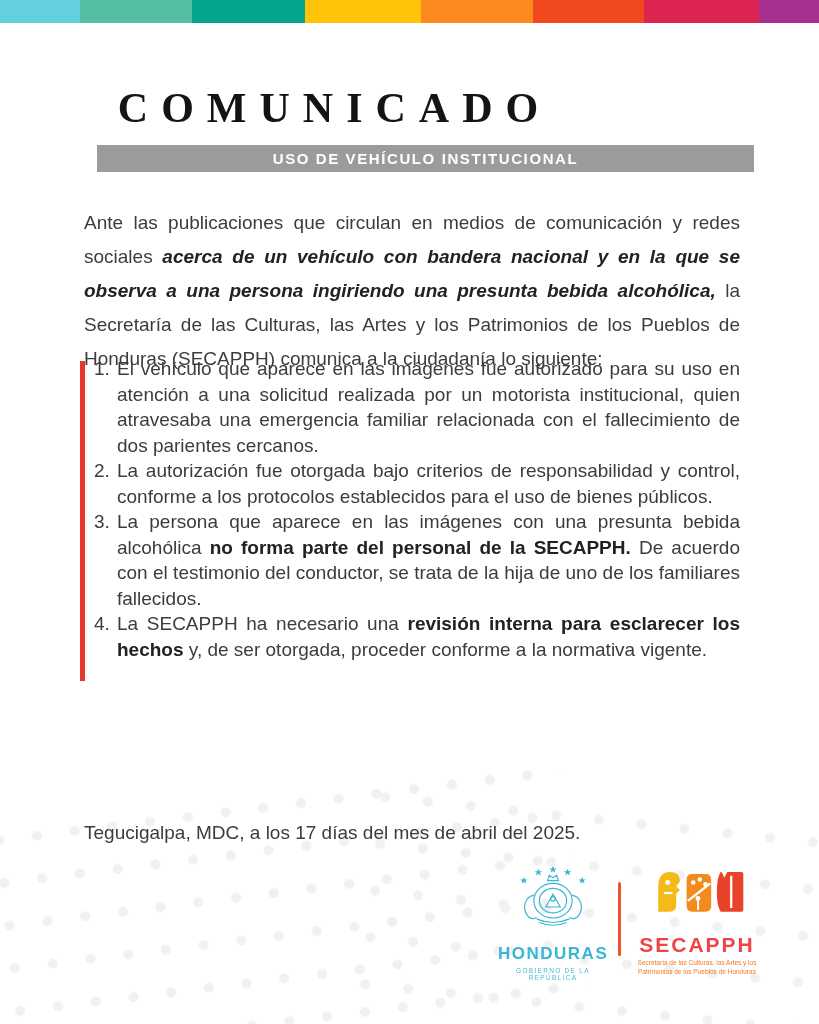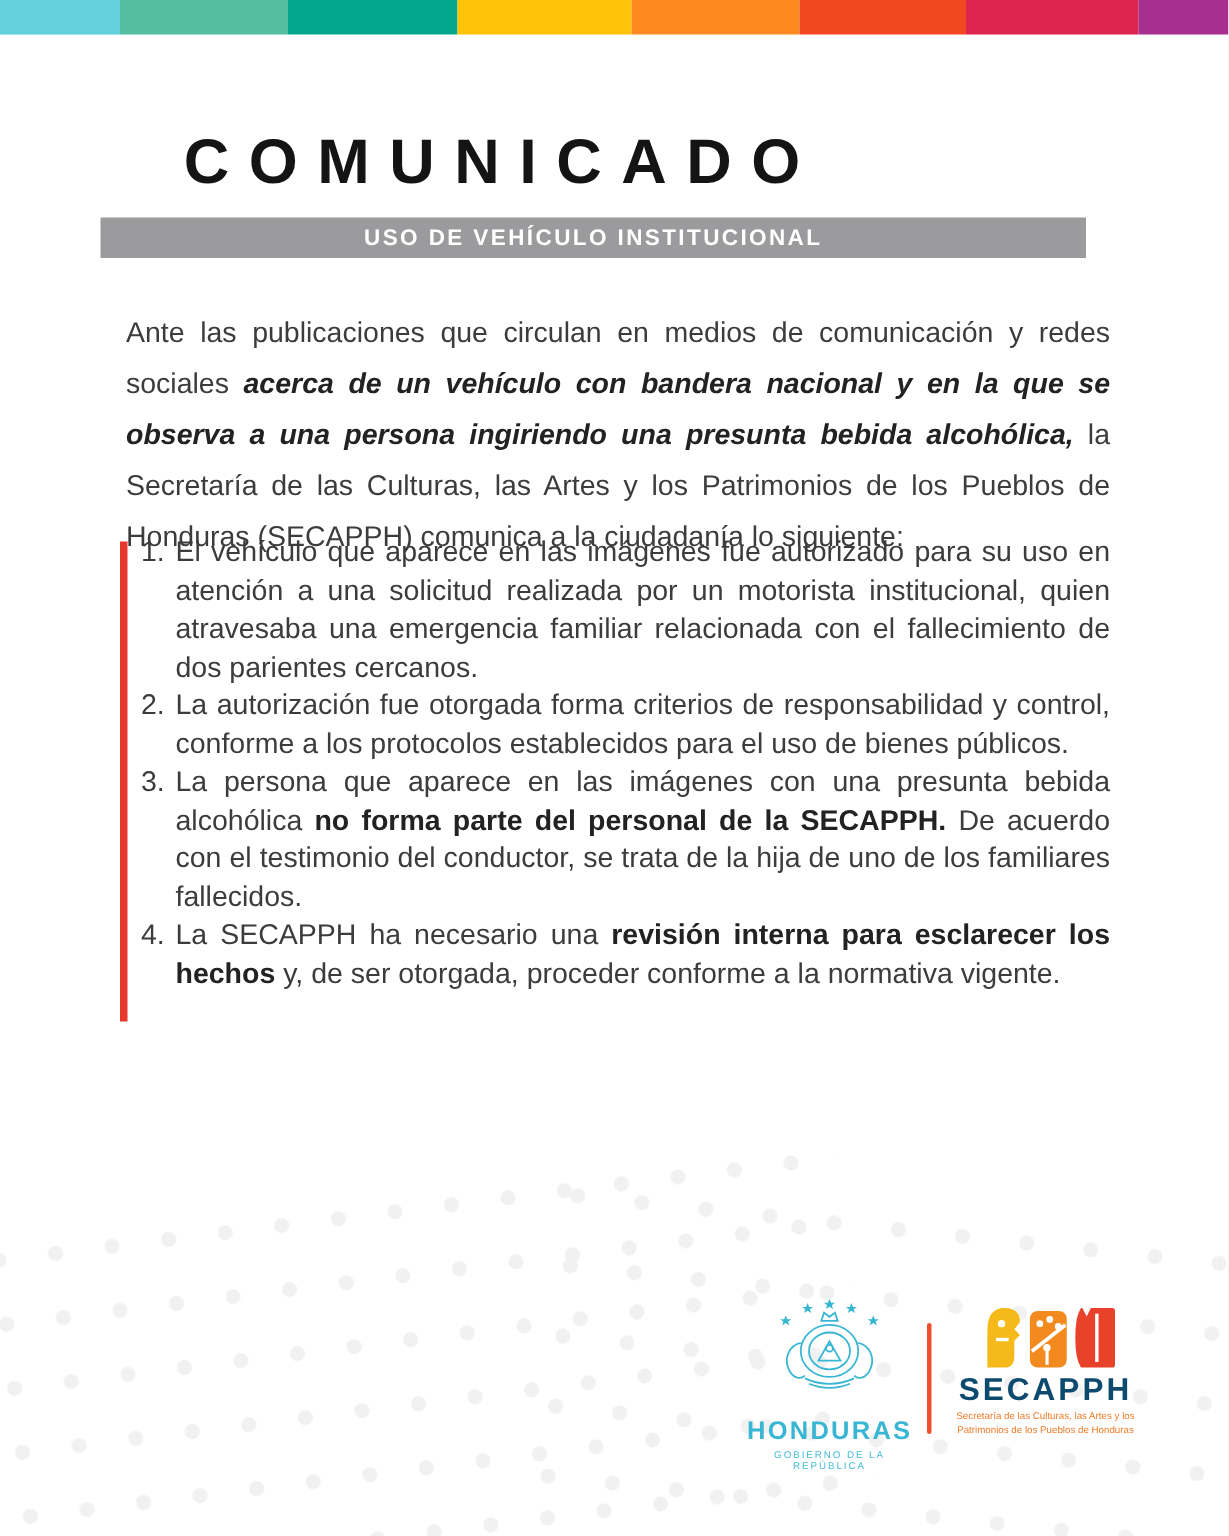--- a/index.html
+++ b/index.html
@@ -21,24 +21,24 @@
   .color-bar .seg:nth-child(3){ width:113px; }
   .color-bar .seg:nth-child(4){ width:116px; }
   .color-bar .seg:nth-child(5){ width:112px; }
   .color-bar .seg:nth-child(6){ width:111px; }
   .color-bar .seg:nth-child(7){ width:115px; }
   .color-bar .seg:nth-child(8){ width:60px; }
   
   .title {
     position:absolute; top:84px; left:0; width:656px; z-index:1;
     text-align:center; font-size:42px; font-weight:bold;
-    letter-spacing:13px; padding-left:13px; color:#141414;
+    letter-spacing:13px; padding-left:13px; color:#141414;font-family:Liberation Serif, serif;
   }
   .banner {
-    position:absolute; top:145px; left:67px; width:657px; height:27px; z-index:1;
+    position:absolute; top:145px; left:97px; width:657px; height:27px; z-index:1;
     color:#ffffff; font-size:15px; font-weight:bold; letter-spacing:1.6px;
     text-align:center; line-height:27px;
   }
   
   .bodytext {
     position:absolute; left:84px; width:656px; z-index:1;
     font-size:19px; line-height:34px; text-align:justify; color:#3c3c3c;
   }
   .intro { top:206px; }
   .bi { font-weight:bold; font-style:italic; color:#222; }
@@ -60,21 +60,21 @@
   
   .footer { position:absolute; top:866px; left:498px; z-index:1;
     display:flex; align-items:flex-start; }
   .hn-logo { width:110px; text-align:center; }
   .hn-logo svg { display:block; margin:0 auto; }
   .hn-name { font-size:17px; font-weight:bold; letter-spacing:1.5px; color:#38b6d3; margin-top:16px; }
   .hn-sub { font-size:6.5px; letter-spacing:1.3px; color:#45bcd6; margin-top:3px; }
   .divider { width:3px; height:74px; margin:16px 12px 0 10px; border-radius:2px; }
   .sc-logo { width:128px; text-align:center; }
   .sc-logo svg { display:block; margin:0 auto; }
-  .sc-name { font-size:21px; font-weight:bold; letter-spacing:2px; color:#0c4a6e; margin-top:1px; }
+  .sc-name { font-size:21px; font-weight:bold; letter-spacing:2px; color:#ef4444; margin-top:19px; }
   .sc-sub { font-size:6.5px; line-height:8.5px; color:#f07b28; margin-top:2px; }
   
   .dots { position:absolute; z-index:0; pointer-events:none;
     background-image:radial-gradient(circle,#f1f1f2 0 4.6px,rgba(255,255,255,0) 5.4px);
   }
   .dots-left { left:-80px; bottom:-95px; width:660px; height:330px;
     background-size:38px 43px; transform:rotate(-7deg); }
   .dots-right { right:-70px; bottom:-75px; width:540px; height:300px;
     background-size:43px 47px; transform:rotate(6deg); }
 </style>
@@ -103,34 +103,35 @@
 
   <div class="list-block">
     <div class="accent-bar" style="background: rgb(232, 56, 45);"></div>
     <ol>
       <li>
         <span class="marker">1.</span>
         <span class="li-text"><span>El vehículo que aparece en las imágenes fue autorizado para su uso en atención a una solicitud realizada por un motorista institucional, quien atravesaba una emergencia familiar relacionada con el fallecimiento de dos parientes cercanos.</span><span class="b"></span><span></span></span>
       </li>
       <li>
         <span class="marker">2.</span>
-        <span class="li-text"><span>La autorización fue otorgada forma criterios de responsabilidad y control, conforme a los protocolos establecidos para el uso de bienes públicos.</span><span class="b"></span><span></span></span>
+        <span class="li-text"><span>La autorización fue otorgada bajo criterios de responsabilidad y control, conforme a los protocolos establecidos para el uso de bienes públicos.</span><span class="b"></span><span></span></span>
       </li>
       <li>
         <span class="marker">3.</span>
         <span class="li-text"><span>La persona que aparece en las imágenes con una presunta bebida alcohólica </span><span class="b">no forma parte del personal de la SECAPPH.</span><span> De acuerdo con el testimonio del conductor, se trata de la hija de uno de los familiares fallecidos.</span></span>
       </li>
       <li>
         <span class="marker">4.</span>
         <span class="li-text"><span>La SECAPPH ha necesario una </span><span class="b">revisión interna para esclarecer los hechos</span><span> y, de ser otorgada, proceder conforme a la normativa vigente.</span></span>
       </li>
     </ol>
   </div>
 
 
+  <p class="dateline">Tegucigalpa, MDC, a los 17 días del mes de abril del 2025.</p>
 
   <div class="footer">
 
     <div class="hn-logo">
       <span>
         <svg width="92" height="62" viewBox="0 0 100 68" fill="none">
           <defs>
             <polygon id="st" points="0,-4 1.18,-1.24 4.1,-1.24 1.72,0.52 2.6,3.3 0,1.6 -2.6,3.3 -1.72,0.52 -4.1,-1.24 -1.18,-1.24" fill="#38b6d3"></polygon>
           </defs>
           <use href="#st" x="18" y="16"></use>

